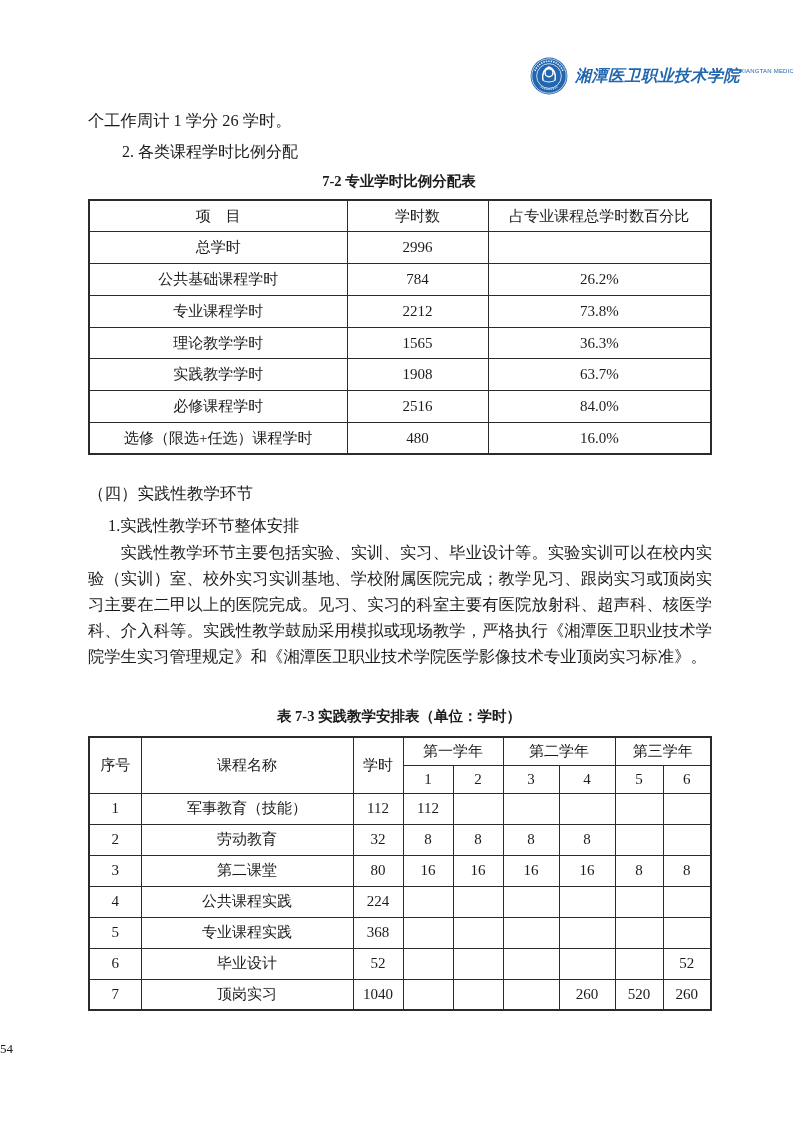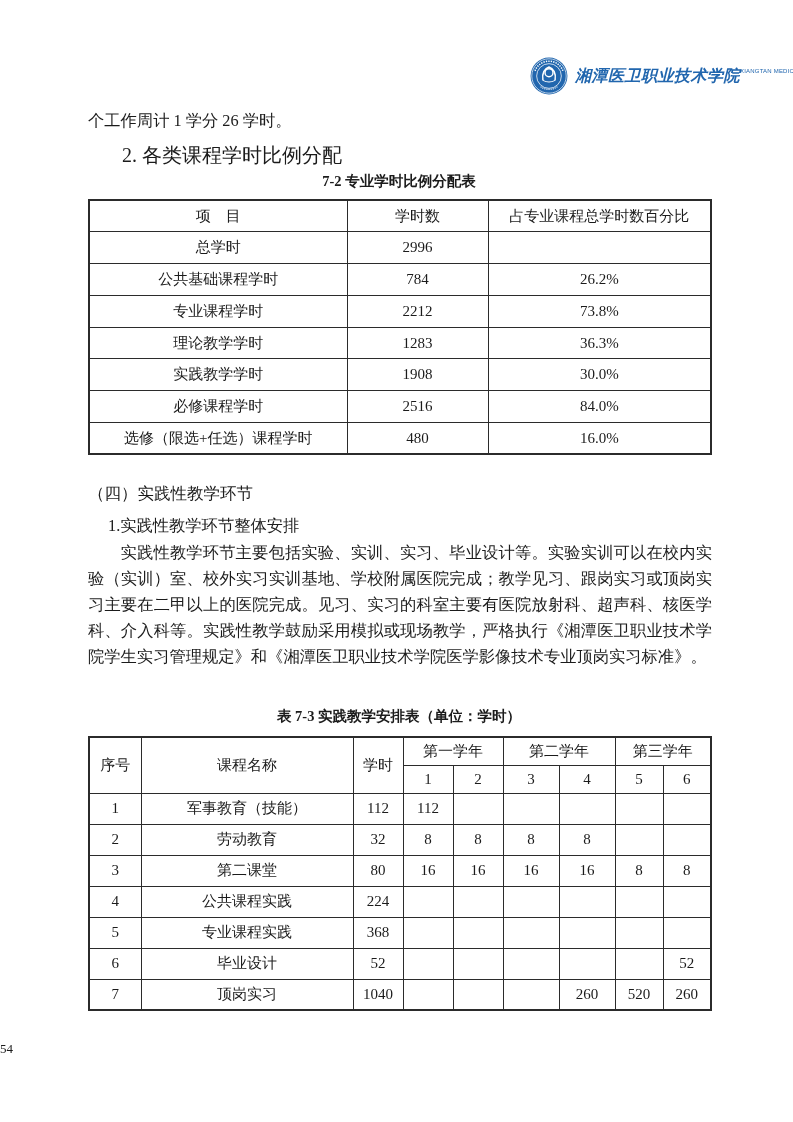--- a/index.html
+++ b/index.html
@@ -16,21 +16,21 @@
     font-size:16px; font-weight:bold; font-style:italic; color:#2166ae;
     letter-spacing:0.5px; white-space:nowrap;
   }
   .logo-names .en {
     font-family:"Liberation Sans","DejaVu Sans",sans-serif;
     font-size:6px; color:#2166ae; white-space:nowrap; letter-spacing:0.2px; margin-top:2px;
   }
 
   
   .intro  { position:absolute; top:110px; left:88px;  font-size:16.3px; }
-  .item2  { position:absolute; top:142px; left:122px; font-size:20px; }
+  .item2  { position:absolute; top:142px; left:122px; font-size:16px; }
   .cap    { position:absolute; left:88px; width:622px; text-align:center; font-size:14.5px;font-weight:bold; }
   .cap1   { top:172px; }
   .cap2   { top:707px; }
   .sec-h  { position:absolute; top:483px; left:88px;
             font-family:"Liberation Sans","DejaVu Sans",sans-serif;
             font-weight:400; font-size:16.5px; }
   .sub-h  { position:absolute; top:515px; left:108px; font-size:16.3px; }
   .para   { position:absolute; top:540px; left:88px; width:624px;
             font-size:16.3px; line-height:26px; text-align:justify; text-indent:2em; }
   .pnum   { position:absolute; top:1041px; left:0; width:100%; text-align:left; font-size:13px; }
@@ -96,27 +96,27 @@
           <td>784</td>
           <td>26.2%</td>
         </tr>
         <tr>
           <td>专业课程学时</td>
           <td>2212</td>
           <td>73.8%</td>
         </tr>
         <tr>
           <td>理论教学学时</td>
-          <td>1283</td>
+          <td>1565</td>
           <td>36.3%</td>
         </tr>
         <tr>
           <td>实践教学学时</td>
           <td>1908</td>
-          <td>30.0%</td>
+          <td>63.7%</td>
         </tr>
         <tr>
           <td>必修课程学时</td>
           <td>2516</td>
           <td>84.0%</td>
         </tr>
         <tr>
           <td>选修（限选+任选）课程学时</td>
           <td>480</td>
           <td>16.0%</td>

